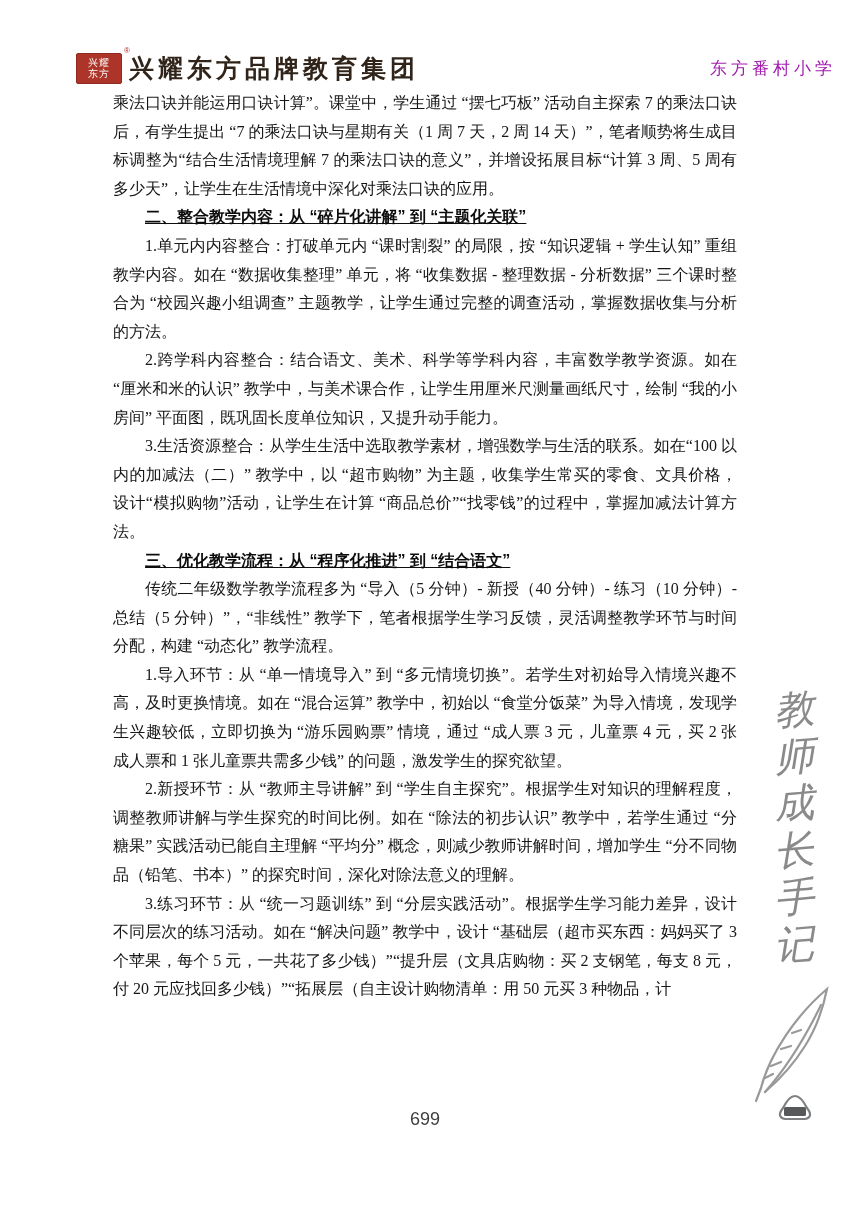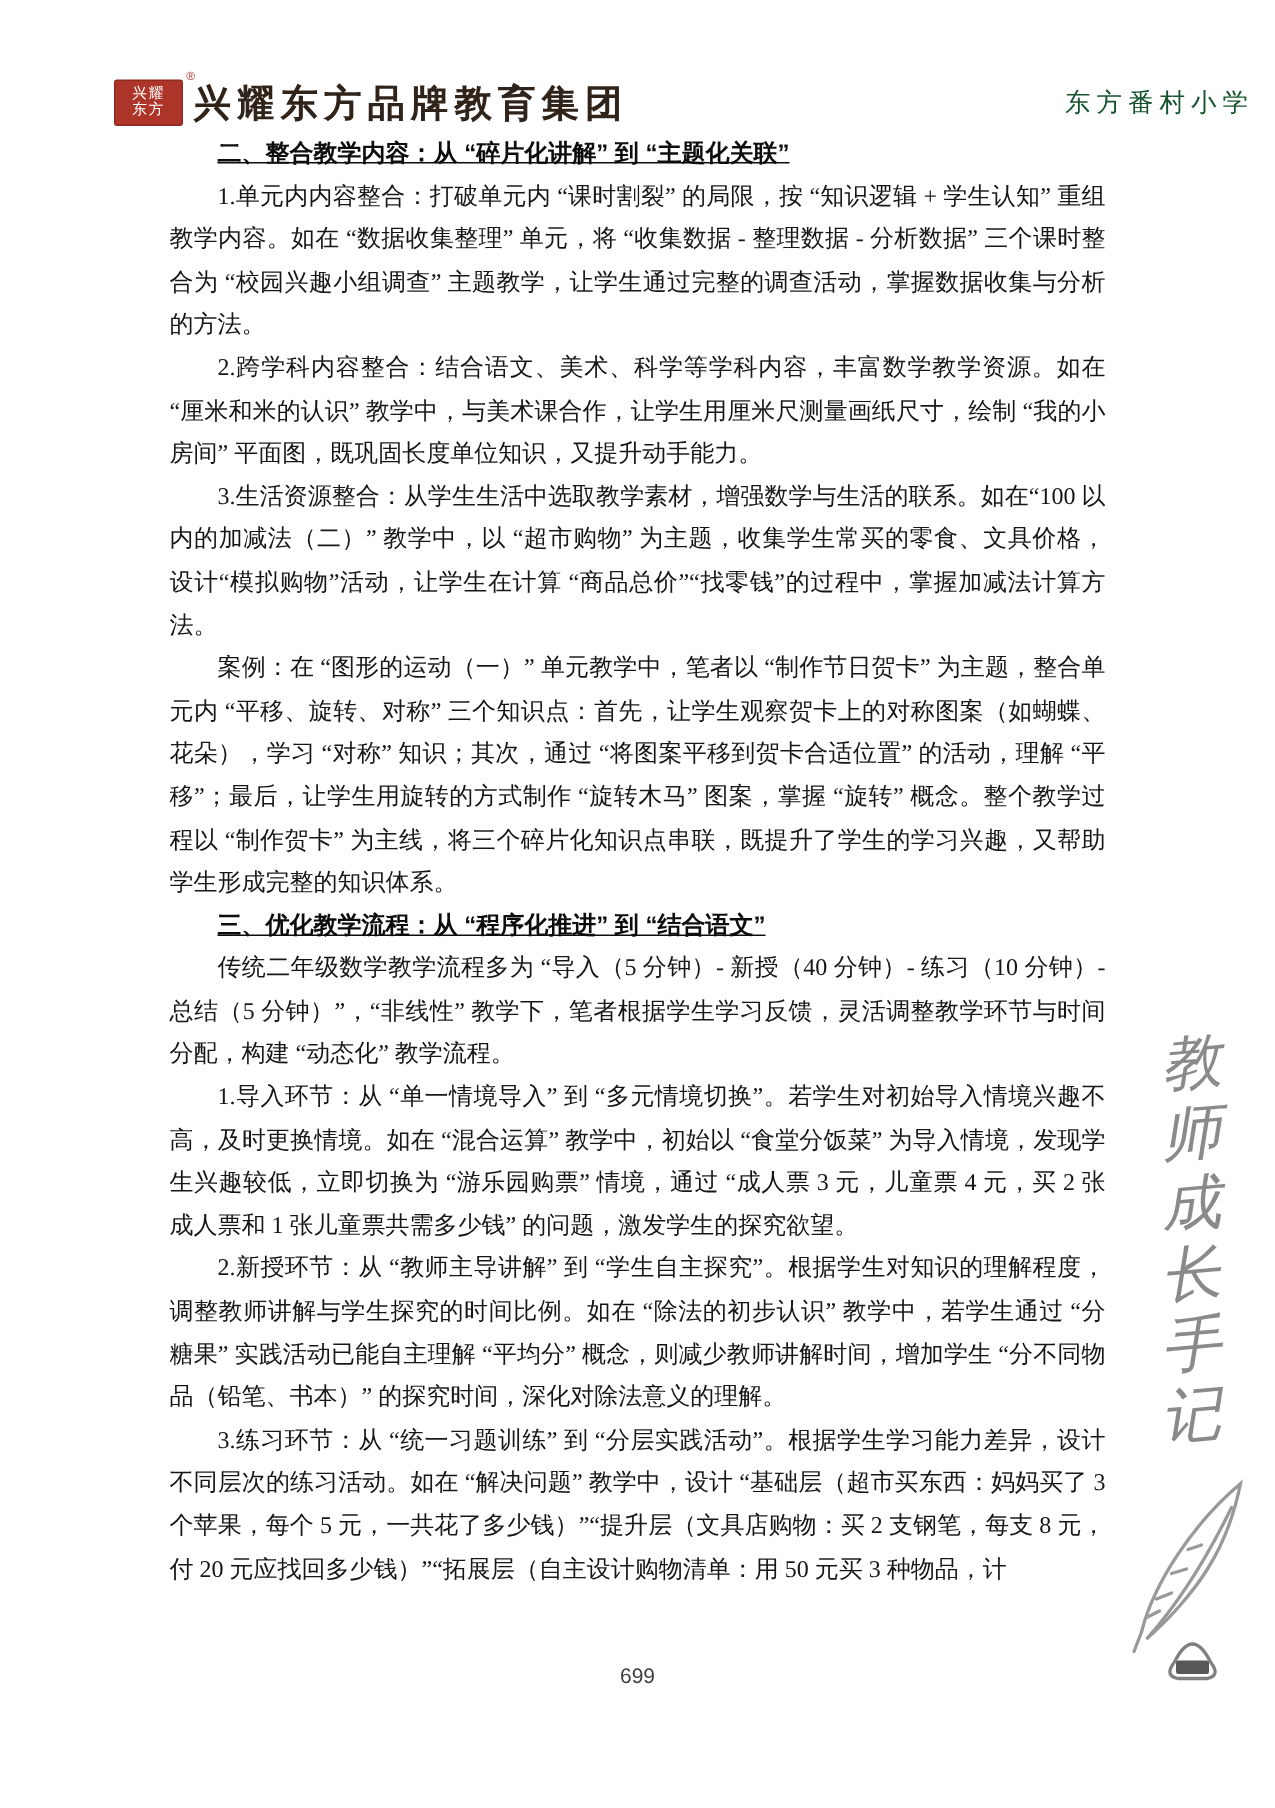--- a/index.html
+++ b/index.html
@@ -42,21 +42,21 @@
   }
   .org-name {
     font-size: 25px;
     font-weight: bold;
     color: #30241a;
     letter-spacing: 4px;
     font-family: "DejaVu Serif", serif;
   }
   .school-name {
     font-size: 17px;
-    color: #14532d;
+    color: #a21caf;
     letter-spacing: 4px;
     font-family: Liberation Mono, monospace;
   }
   
   .doc-body {
     position: absolute;
     top: 89px; left: 113px;
     width: 624px;
   }
   .para {
@@ -71,21 +71,21 @@
     font-weight: 700;
     font-family: "Liberation Sans", "DejaVu Sans", sans-serif;
     color: #0d0d0d;
     text-decoration: underline;
   }
   
   .page-number {
     position: absolute;
     top: 1109px; left: 113px; width: 624px;
     text-align: center;
-    font-size: 14px;
+    font-size: 18px;
     color: #3e3e3e;
     font-family: "Liberation Sans", sans-serif;
   }
   
   .margin-art {
     position: absolute;
     top: 686px; right: 8px;
     width: 96px;
     display: flex; flex-direction: column; align-items: center;
   }
@@ -111,25 +111,25 @@
         <span>兴耀</span>
         <span>东方</span>
         <span class="reg">®</span>
       </div>
       <div class="org-name">兴耀东方品牌教育集团</div>
     </div>
     <div class="school-name">东方番村小学</div>
   </div>
 
   <div class="doc-body" id="paragraphs">
+      <p class="para body-first">乘法口诀并能运用口诀计算”。课堂中，学生通过 “摆七巧板” 活动自主探索 7 的乘法口诀后，有学生提出 “7 的乘法口诀与星期有关（1 周 7 天，2 周 14 天）”，笔者顺势将生成目标调整为“结合生活情境理解 7 的乘法口诀的意义”，并增设拓展目标“计算 3 周、5 周有多少天”，让学生在生活情境中深化对乘法口诀的应用。</p>
       <p class="para heading">二、整合教学内容：从 “碎片化讲解” 到 “主题化关联”</p>
       <p class="para body">1.单元内内容整合：打破单元内 “课时割裂” 的局限，按 “知识逻辑 + 学生认知” 重组教学内容。如在 “数据收集整理” 单元，将 “收集数据 - 整理数据 - 分析数据” 三个课时整合为 “校园兴趣小组调查” 主题教学，让学生通过完整的调查活动，掌握数据收集与分析的方法。</p>
       <p class="para body">2.跨学科内容整合：结合语文、美术、科学等学科内容，丰富数学教学资源。如在 “厘米和米的认识” 教学中，与美术课合作，让学生用厘米尺测量画纸尺寸，绘制 “我的小房间” 平面图，既巩固长度单位知识，又提升动手能力。</p>
       <p class="para body">3.生活资源整合：从学生生活中选取教学素材，增强数学与生活的联系。如在“100 以内的加减法（二）” 教学中，以 “超市购物” 为主题，收集学生常买的零食、文具价格，设计“模拟购物”活动，让学生在计算 “商品总价”“找零钱”的过程中，掌握加减法计算方法。</p>
-      <p class="para body">案例：在 “图形的运动（一）” 单元教学中，笔者以 “制作节日贺卡” 为主题，整合单元内 “平移、旋转、对称” 三个知识点：首先，让学生观察贺卡上的对称图案（如蝴蝶、花朵），学习 “对称” 知识；其次，通过 “将图案平移到贺卡合适位置” 的活动，理解 “平移”；最后，让学生用旋转的方式制作 “旋转木马” 图案，掌握 “旋转” 概念。整个教学过程以 “制作贺卡” 为主线，将三个碎片化知识点串联，既提升了学生的学习兴趣，又帮助学生形成完整的知识体系。</p>
       <p class="para heading">三、优化教学流程：从 “程序化推进” 到 “结合语文”</p>
       <p class="para body">传统二年级数学教学流程多为 “导入（5 分钟）- 新授（40 分钟）- 练习（10 分钟）- 总结（5 分钟）”，“非线性” 教学下，笔者根据学生学习反馈，灵活调整教学环节与时间分配，构建 “动态化” 教学流程。</p>
       <p class="para body">1.导入环节：从 “单一情境导入” 到 “多元情境切换”。若学生对初始导入情境兴趣不高，及时更换情境。如在 “混合运算” 教学中，初始以 “食堂分饭菜” 为导入情境，发现学生兴趣较低，立即切换为 “游乐园购票” 情境，通过 “成人票 3 元，儿童票 4 元，买 2 张成人票和 1 张儿童票共需多少钱” 的问题，激发学生的探究欲望。</p>
       <p class="para body">2.新授环节：从 “教师主导讲解” 到 “学生自主探究”。根据学生对知识的理解程度，调整教师讲解与学生探究的时间比例。如在 “除法的初步认识” 教学中，若学生通过 “分糖果” 实践活动已能自主理解 “平均分” 概念，则减少教师讲解时间，增加学生 “分不同物品（铅笔、书本）” 的探究时间，深化对除法意义的理解。</p>
       <p class="para body">3.练习环节：从 “统一习题训练” 到 “分层实践活动”。根据学生学习能力差异，设计不同层次的练习活动。如在 “解决问题” 教学中，设计 “基础层（超市买东西：妈妈买了 3 个苹果，每个 5 元，一共花了多少钱）”“提升层（文具店购物：买 2 支钢笔，每支 8 元，付 20 元应找回多少钱）”“拓展层（自主设计购物清单：用 50 元买 3 种物品，计</p>
     </div>
 
   <div class="page-number">699</div>
 
   <div class="margin-art">

